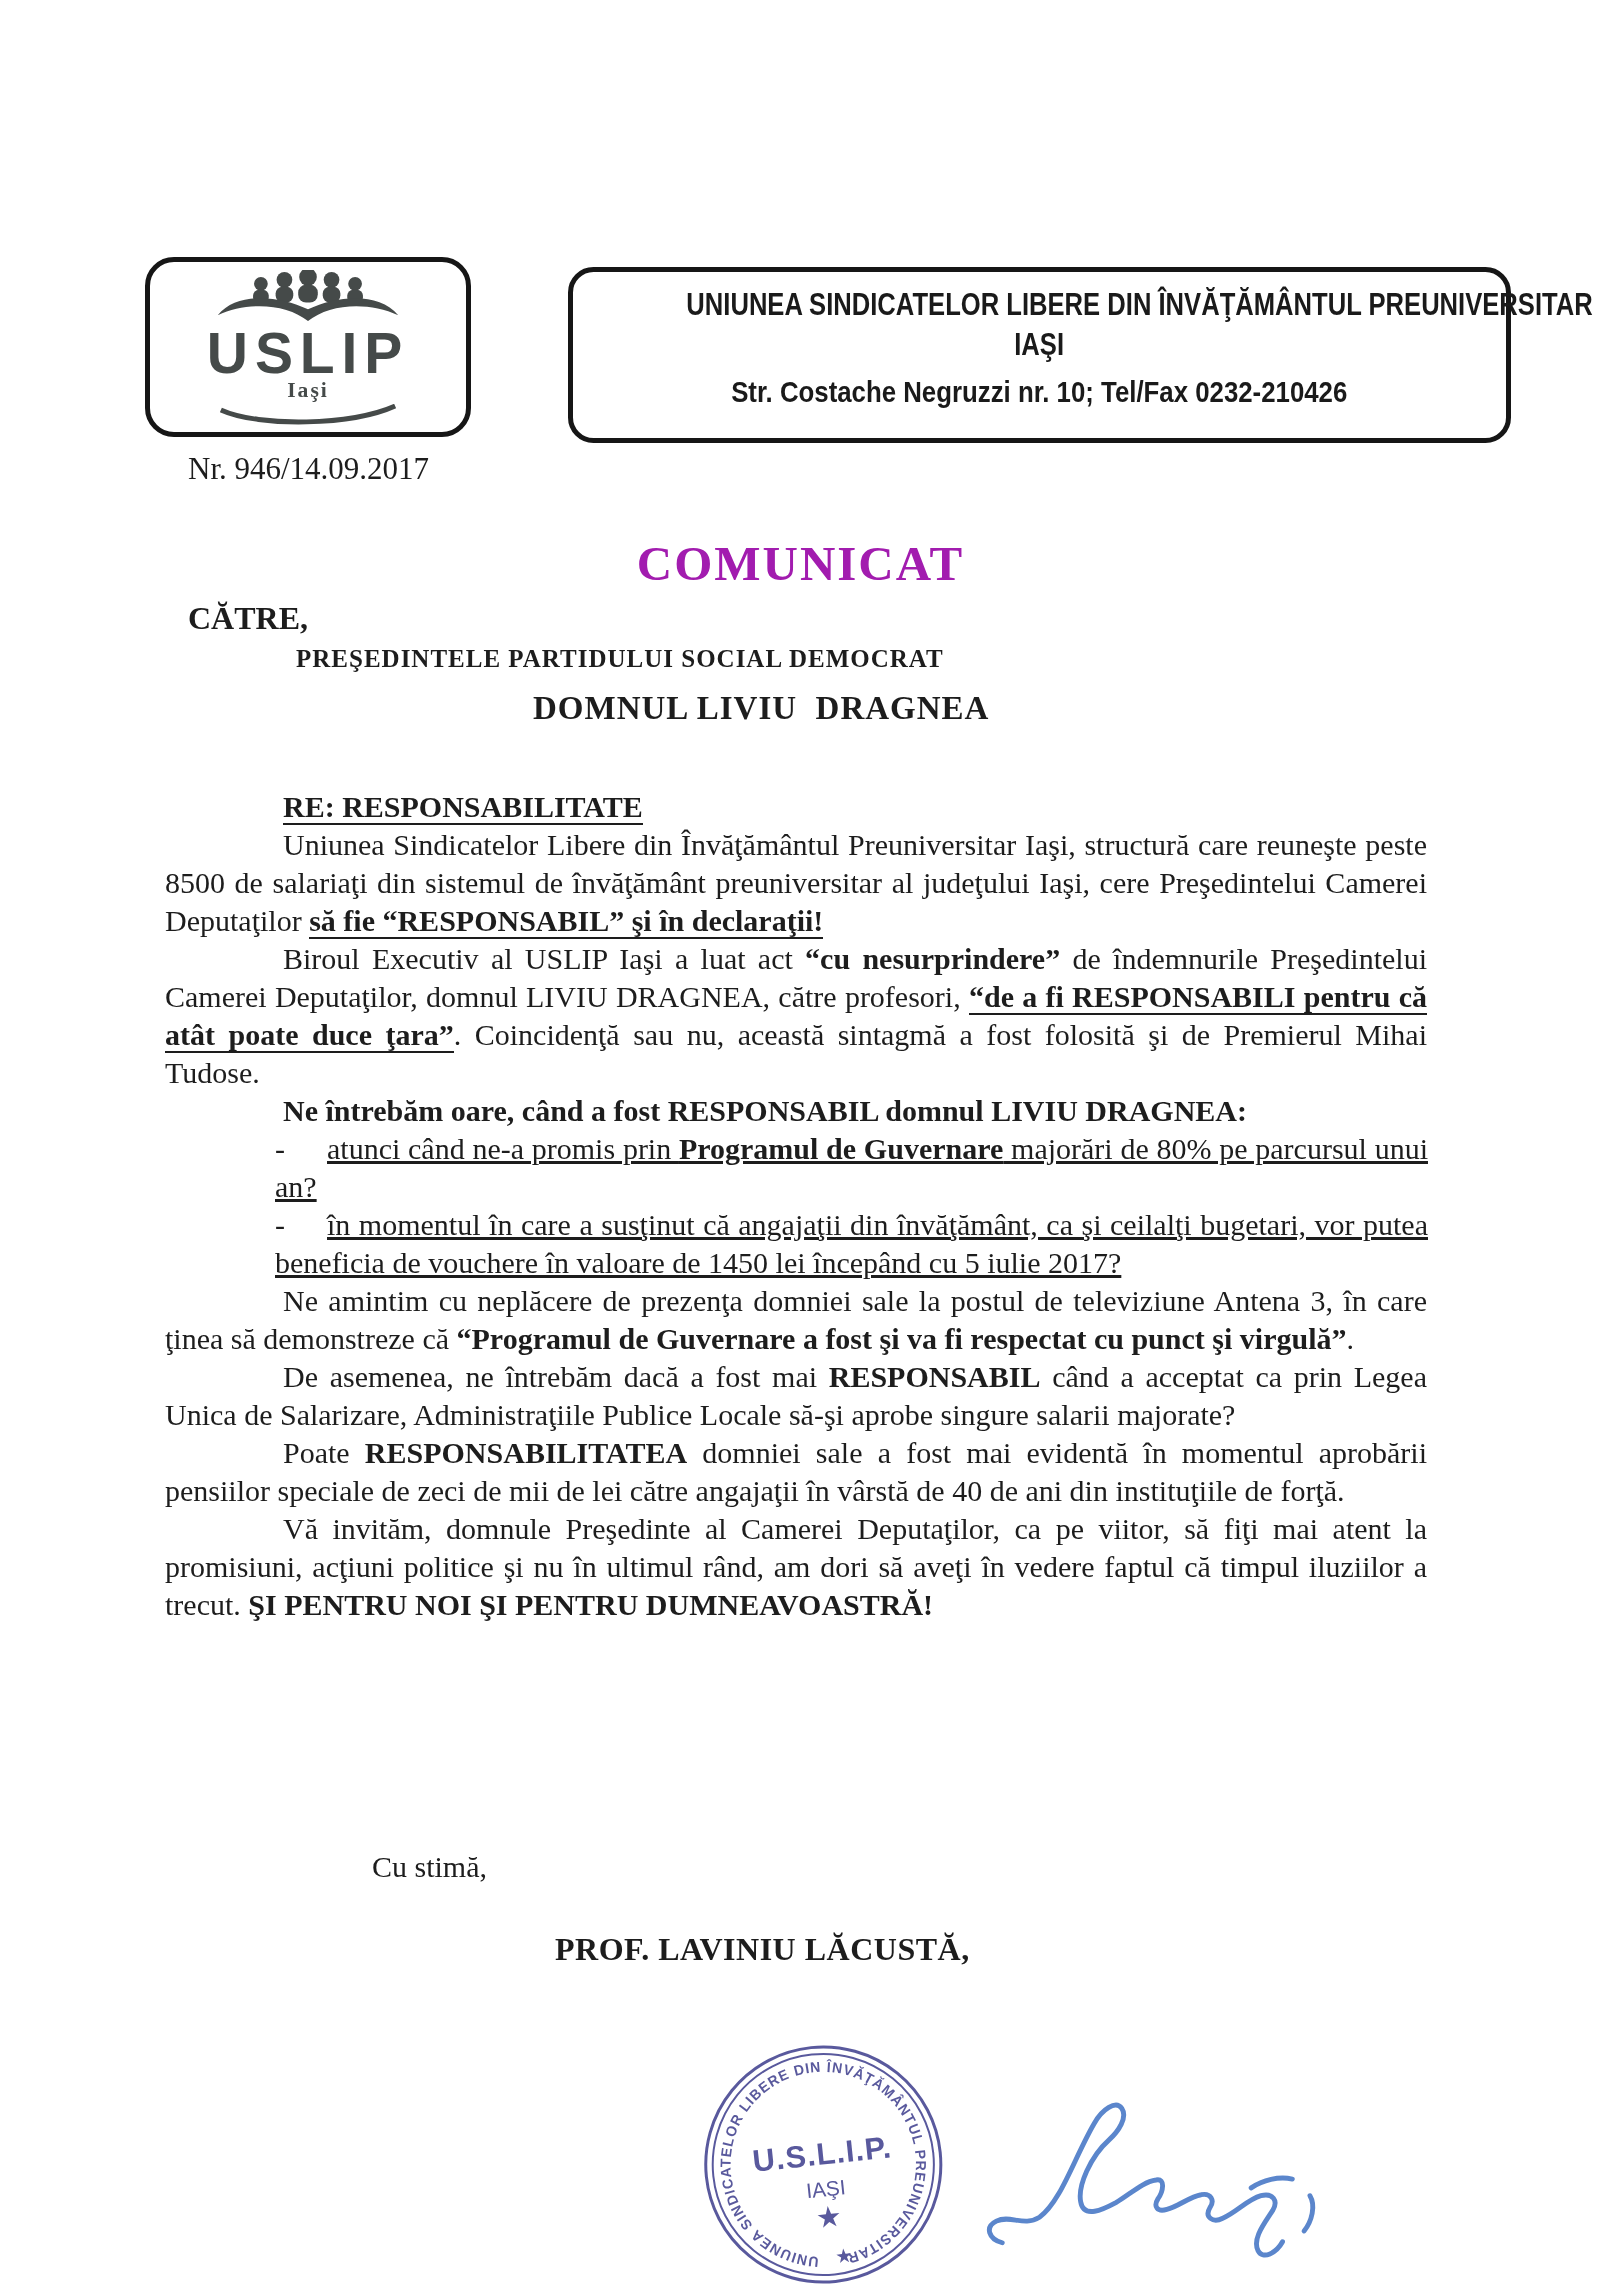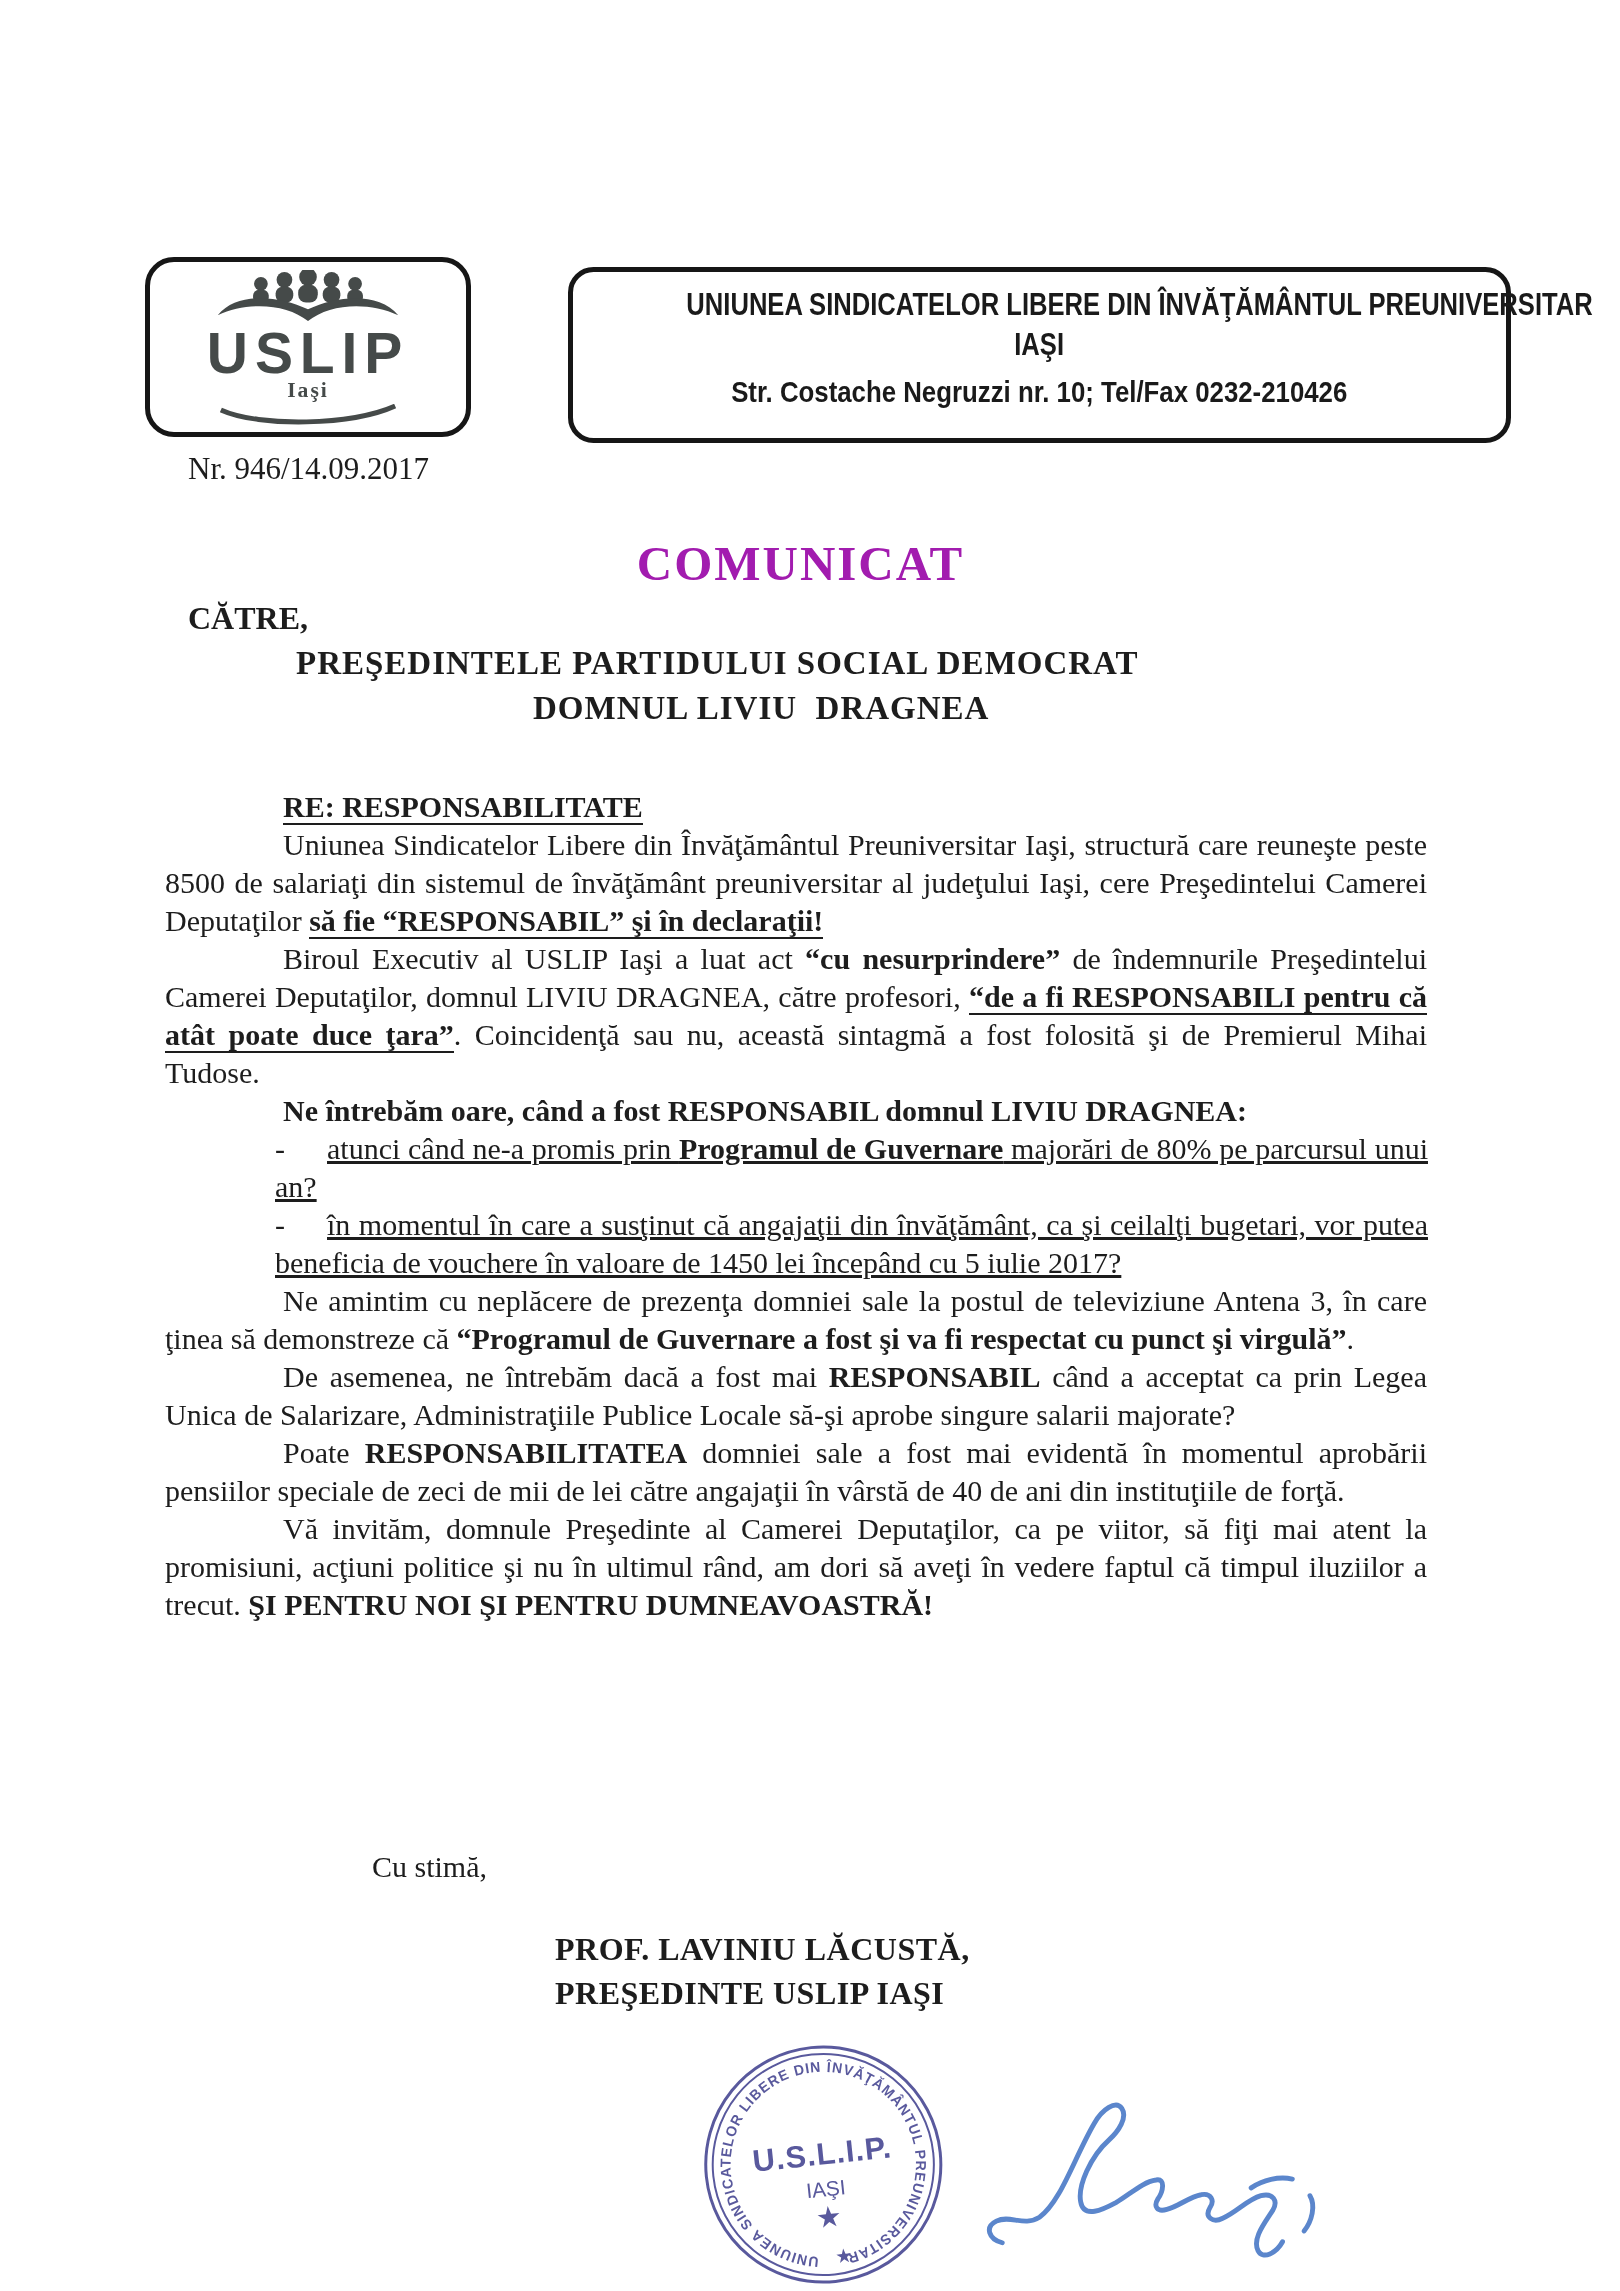--- a/index.html
+++ b/index.html
@@ -38,21 +38,21 @@
   .cond{display:inline-block; white-space:nowrap; transform:scaleX(0.80); transform-origin:50% 50%;}
   .cond2{display:inline-block; white-space:nowrap; transform:scaleX(0.86); transform-origin:50% 50%;}
   #org-line1{font-size:32px; line-height:37px;}
   #org-line2{font-size:32px; line-height:43px;}
   #org-line3{font-size:30px; line-height:51px;}
 
   
   #doc-number{left:188px; top:451px; font-size:31px;}
   #doc-title{left:0; top:535px; width:1601px; text-align:center; font-size:49px; font-weight:bold; letter-spacing:2px; color:#a21caf;}
   #to-label{left:188px; top:600px; font-size:32px; font-weight:bold;}
-  #recipient-1{left:296px; top:645px; font-size:33px; font-weight:bold; letter-spacing:1px;}
+  #recipient-1{left:296px; top:645px; font-size:25px; font-weight:bold; letter-spacing:1px;}
   #recipient-2{left:533px; top:690px; font-size:33px; font-weight:bold; white-space:pre; letter-spacing:1px;}
 
   
   #body-block{
     left:165px; top:788px; width:1262px;
     font-size:30px; line-height:38px; text-align:justify;
   }
   .para{text-indent:118px; margin:0;}
   .para.bullet{text-indent:0; margin-left:110px; width:1153px;text-decoration:underline;}
   .para .marker{display:inline-block; width:52px; text-indent:0;}
@@ -123,21 +123,20 @@
       <div class="para"><span>Ne amintim cu neplăcere de prezenţa domniei sale la postul de televiziune Antena 3, în care ţinea să demonstreze că </span><span class="b">“Programul de Guvernare a fost şi va fi respectat cu punct şi virgulă”</span><span>.</span></div>
       <div class="para"><span>De asemenea, ne întrebăm dacă a fost mai </span><span class="b">RESPONSABIL</span><span> când a acceptat ca prin Legea Unica de Salarizare, Administraţiile Publice Locale să-şi aprobe singure salarii majorate?</span></div>
       <div class="para"><span>Poate </span><span class="b">RESPONSABILITATEA</span><span> domniei sale a fost mai evidentă în momentul aprobării pensiilor speciale de zeci de mii de lei către angajaţii în vârstă de 40 de ani din instituţiile de forţă.</span></div>
       <div class="para"><span>Vă invităm, domnule Preşedinte al Camerei Deputaţilor, ca pe viitor, să fiţi mai atent la promisiuni, acţiuni politice şi nu în ultimul rând, am dori să aveţi în vedere faptul că timpul iluziilor a trecut. </span><span class="b">ŞI PENTRU NOI ŞI PENTRU DUMNEAVOASTRĂ!</span></div>
     </div>
 
   <div class="abs" id="closing">Cu stimă,</div>
 
   <div class="abs" id="signatory">
     <div>PROF. LAVINIU LĂCUSTĂ,</div>
-    <div>PREŞEDINTE USLIP IAŞI</div>
   </div>
 
   <div class="abs" id="stamp">
     <svg width="251" height="255" viewBox="0 0 250 256" font-family="Liberation Sans, DejaVu Sans, sans-serif">
       <g stroke="var(--stamp-color,#4c4c95)" fill="none">
         <circle cx="125" cy="128" r="118" stroke-width="3"></circle>
         <circle cx="125" cy="128" r="111" stroke-width="2"></circle>
       </g>
       <defs>
         <path id="ringPath" d="M125 221 A93 93 0 1 1 125 35 A93 93 0 1 1 125 221"></path>

